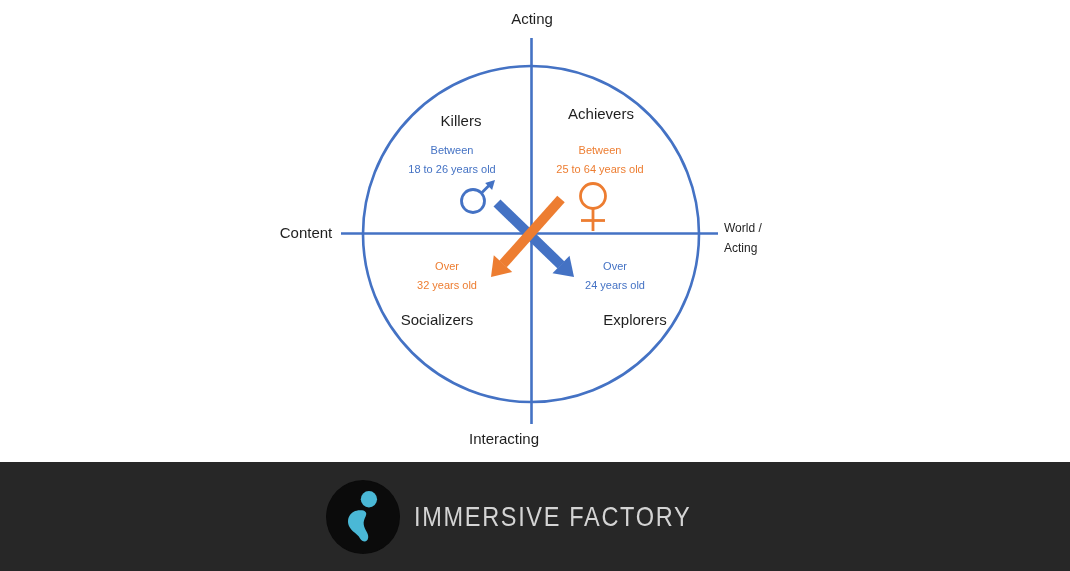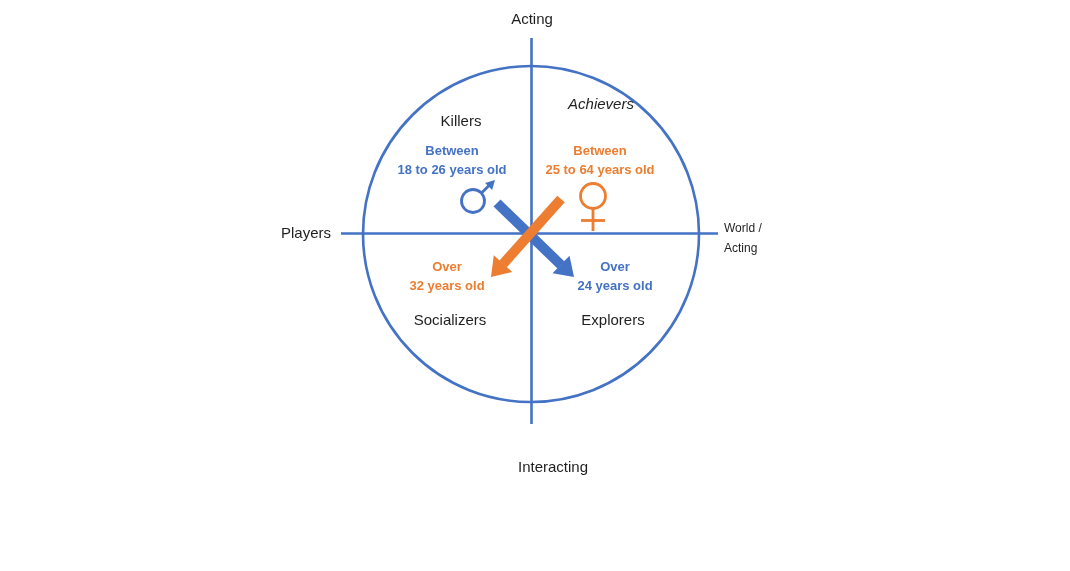--- a/index.html
+++ b/index.html
@@ -24,22 +24,22 @@
     color: #1f1f1f;
     font-size: 15px;
     font-weight: 500;
     line-height: 1.25;
     text-align: center;
   }
   .agelbl {
     position: absolute;
     transform: translateX(-50%);
     text-align: center;
-    font-size: 13px;
-    font-weight: 700;
+    font-size: 11px;
+    font-weight: 400;
     line-height: 19px;
     white-space: nowrap;
   }
   .agelbl span { display: block; }
   .blue   { color: #4472c4; }
   .orange { color: #ed7d31; }
   .right-axis-label {
     position: absolute;
     left: 724px; top: 218px;
     font-size: 12px; font-weight: 500;
@@ -108,46 +108,62 @@
       </g>
 
       <g fill="none" stroke="#ed7d31" stroke-width="2.8">
         <circle cx="593" cy="196" r="12.5"></circle>
         <line x1="593" y1="208.5" x2="593" y2="231"></line>
         <line x1="581" y1="220.5" x2="605" y2="220.5"></line>
       </g>
     </svg>
 
     <div class="lbl" style="left:532px; top:19px;">Acting</div>
-    <div class="lbl" style="left:553px; top:439px;margin-top:28px;">Interacting</div>
-    <div class="lbl" style="left:306px; top:233px;">Players</div>
+    <div class="lbl" style="left:504px; top:439px;">Interacting</div>
+    <div class="lbl" style="left:306px; top:233px;">Content</div>
     <div class="right-axis-label">
       <span>World /</span>
       <span>Acting</span>
     </div>
 
     <div class="lbl" style="left:461px; top:121px;">Killers</div>
     <div class="agelbl blue" style="left:452px; top:141px;">
       <span>Between</span>
       <span>18 to 26 years old</span>
     </div>
 
-    <div class="lbl" style="left:601px; top:104px;font-style:italic;">Achievers</div>
+    <div class="lbl" style="left:601px; top:114px;">Achievers</div>
     <div class="agelbl orange" style="left:600px; top:141px;">
       <span>Between</span>
       <span>25 to 64 years old</span>
     </div>
 
     <div class="agelbl orange" style="left:447px; top:257px;">
       <span>Over</span>
       <span>32 years old</span>
     </div>
-    <div class="lbl" style="left:450px; top:320px;">Socializers</div>
+    <div class="lbl" style="left:437px; top:320px;">Socializers</div>
 
     <div class="agelbl blue" style="left:615px; top:257px;">
       <span>Over</span>
       <span>24 years old</span>
     </div>
-    <div class="lbl" style="left:613px; top:320px;">Explorers</div>
+    <div class="lbl" style="left:635px; top:320px;">Explorers</div>
   </div>
 
+  <div class="footer">
+    <div class="logo-circle">
+      <svg width="74" height="74" viewBox="0 0 100 100">
+        <circle cx="50" cy="50" r="49" fill="#0b0b0b"></circle>
+        <circle cx="58" cy="26" r="11" fill="#4ab8d6"></circle>
+        <path d="M 46 41
+                 C 33 41 26 53 32 64
+                 C 36 71 42 72 46 79
+                 C 49 84 56 85 57 78
+                 C 58 71 52 68 51 60
+                 C 50 53 56 48 54 44
+                 C 52 41 50 41 46 41 Z" fill="#4ab8d6"></path>
+      </svg>
+    </div>
+    <div class="brand-text">IMMERSIVE FACTORY</div>
+  </div>
 
 </div>
 
 </body></html>

